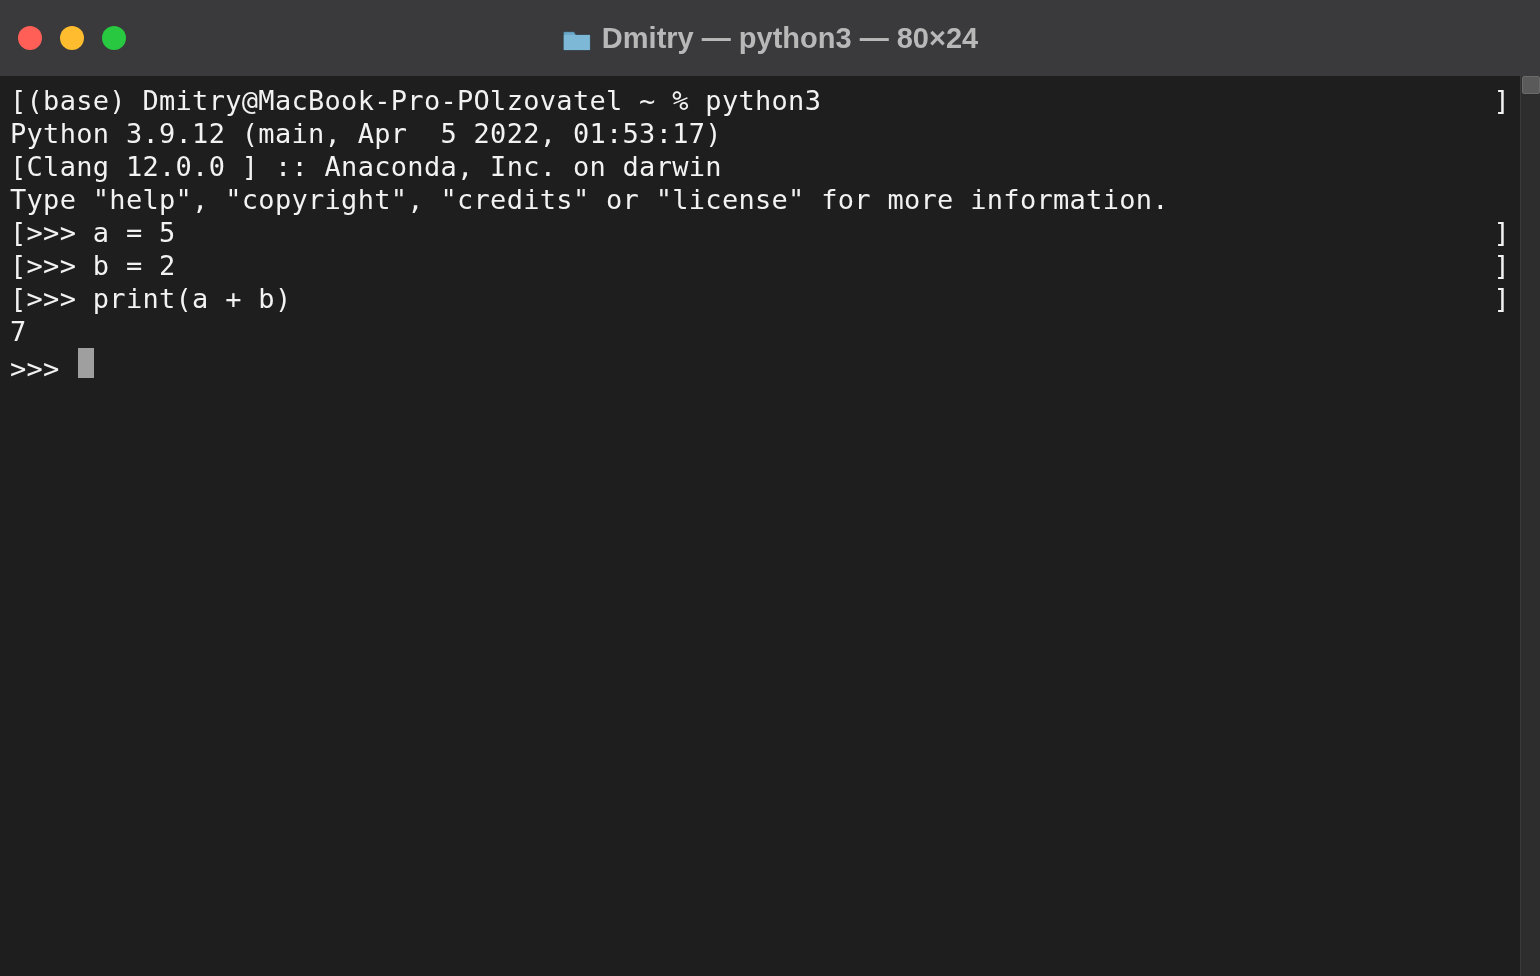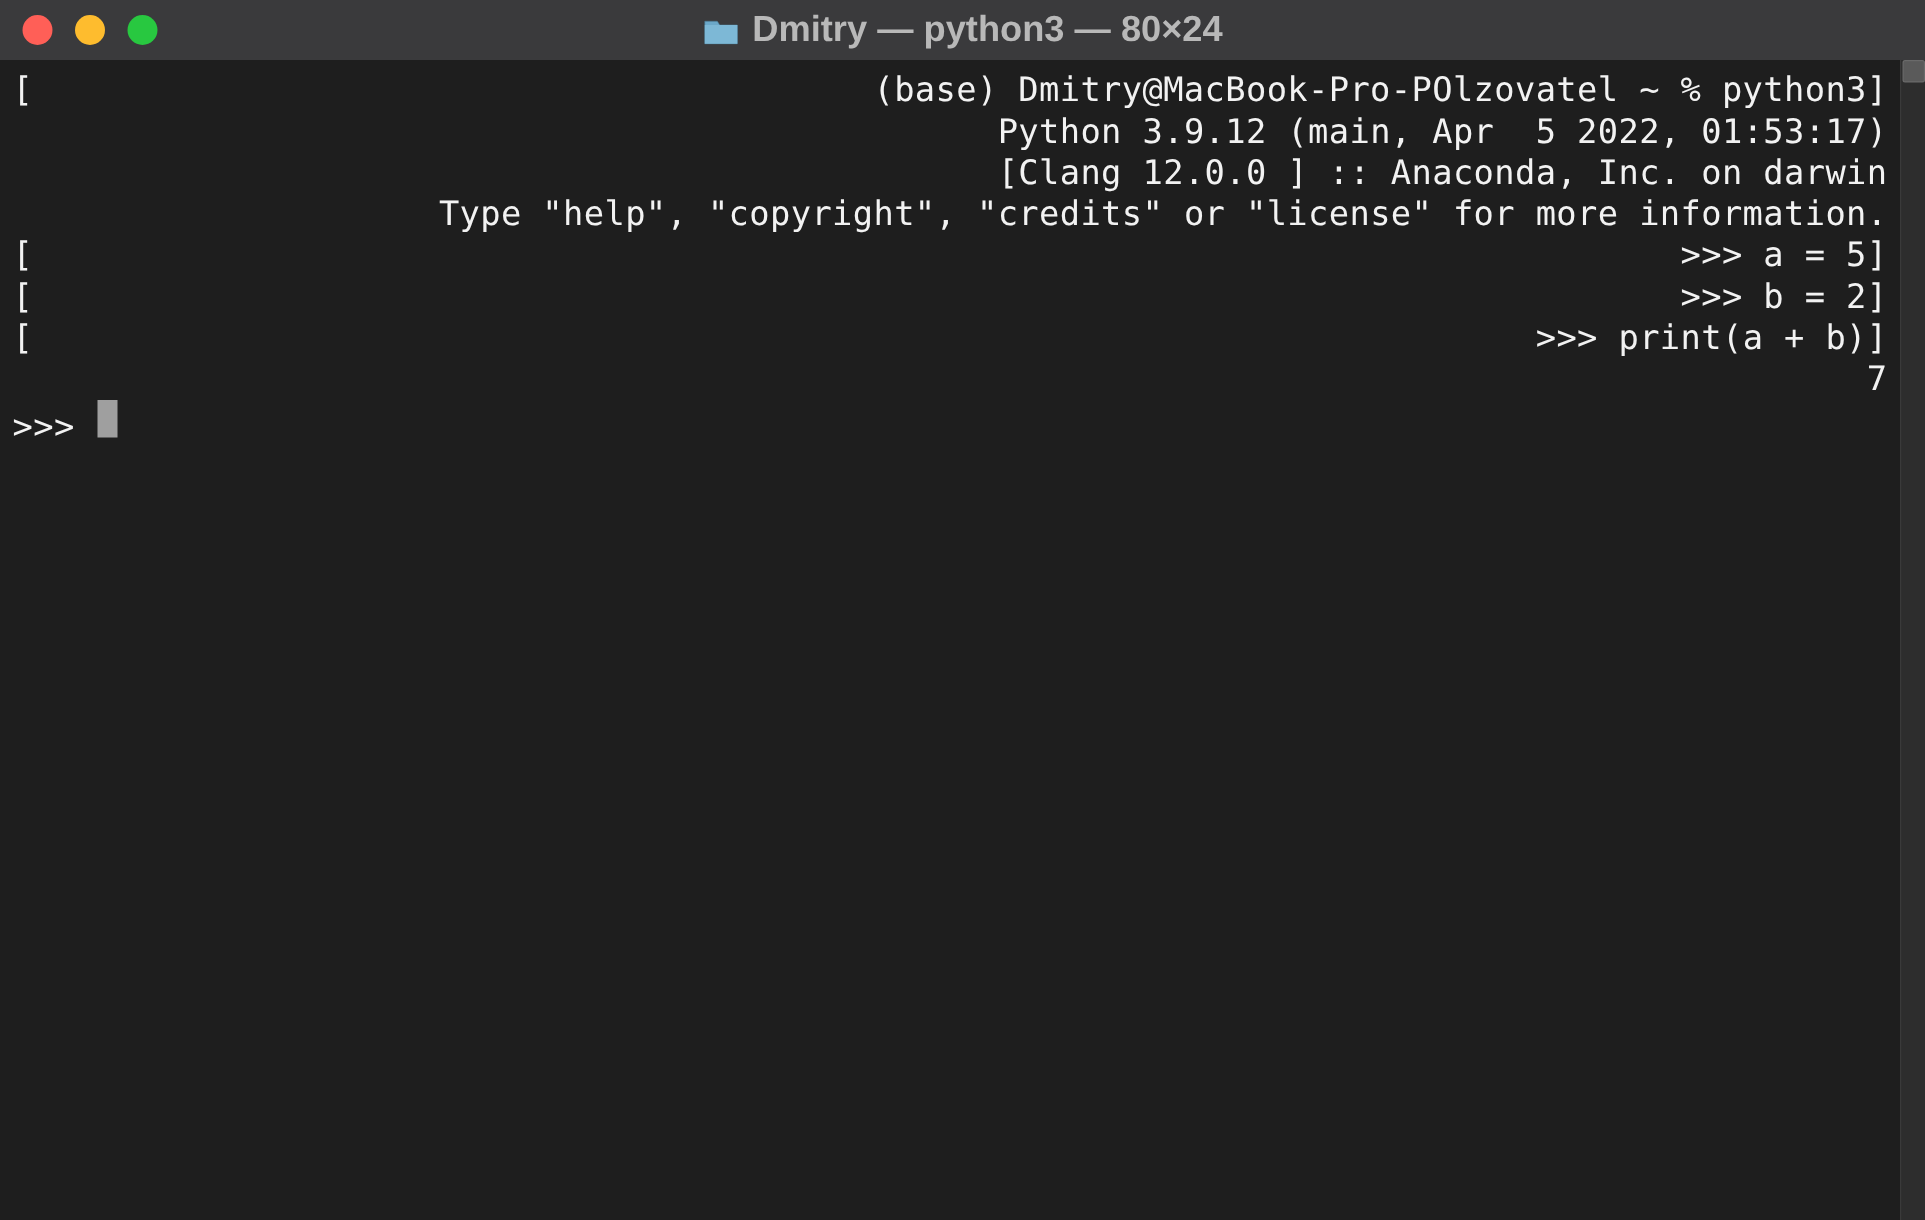--- a/index.html
+++ b/index.html
@@ -15,21 +15,21 @@
       overflow: hidden;
     }
     .window {
       width: 100%;
       height: 100%;
       display: flex;
       flex-direction: column;
       background: #1e1e1e;
     }
     .titlebar {
-      height: 48px;
+      height: 76px;
       background: #3a3a3c;
       display: flex;
       align-items: center;
       position: relative;
       flex-shrink: 0;
     }
     .traffic-lights {
       display: flex;
       gap: 18px;
       padding-left: 18px;
@@ -82,21 +82,20 @@
     }
     .terminal-line {
       display: flex;
       align-items: baseline;
     }
     .bracket {
       color: #f2f2f2;
     }
     .line-text {
       flex: 1;
-      text-align: right;
     }
     .right-bracket {
       margin-left: auto;
       color: #f2f2f2;
     }
     .cursor {
       display: inline-block;
       width: 16px;
       height: 30px;
       background: #9f9f9f;

